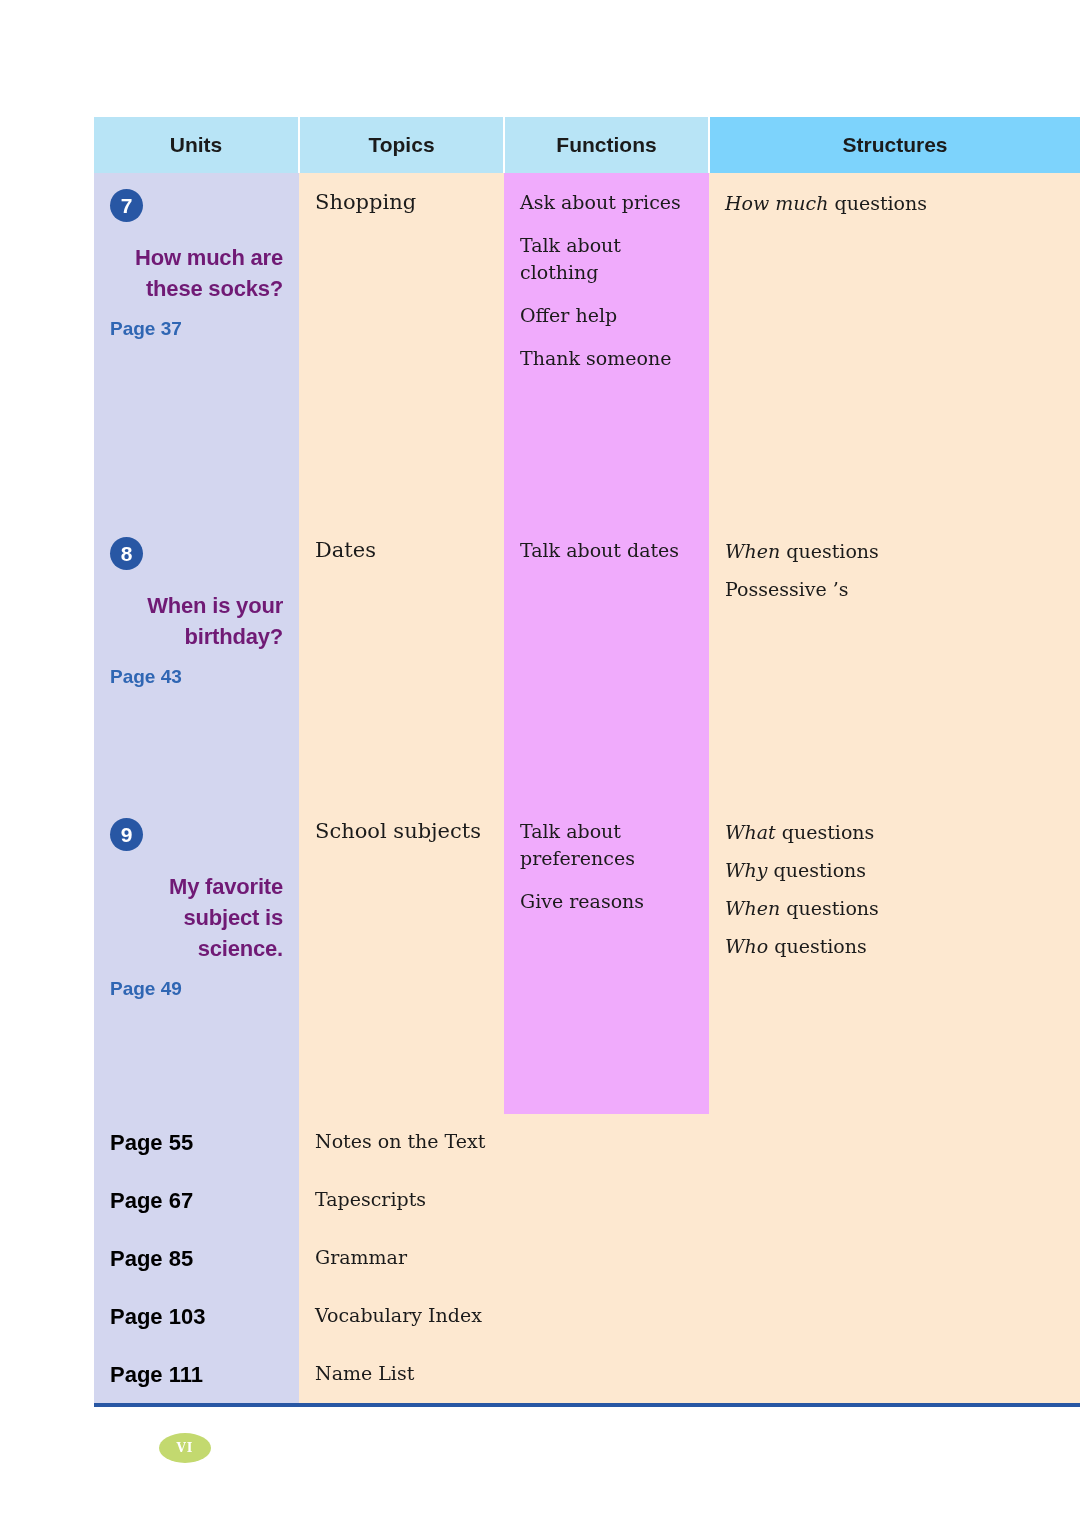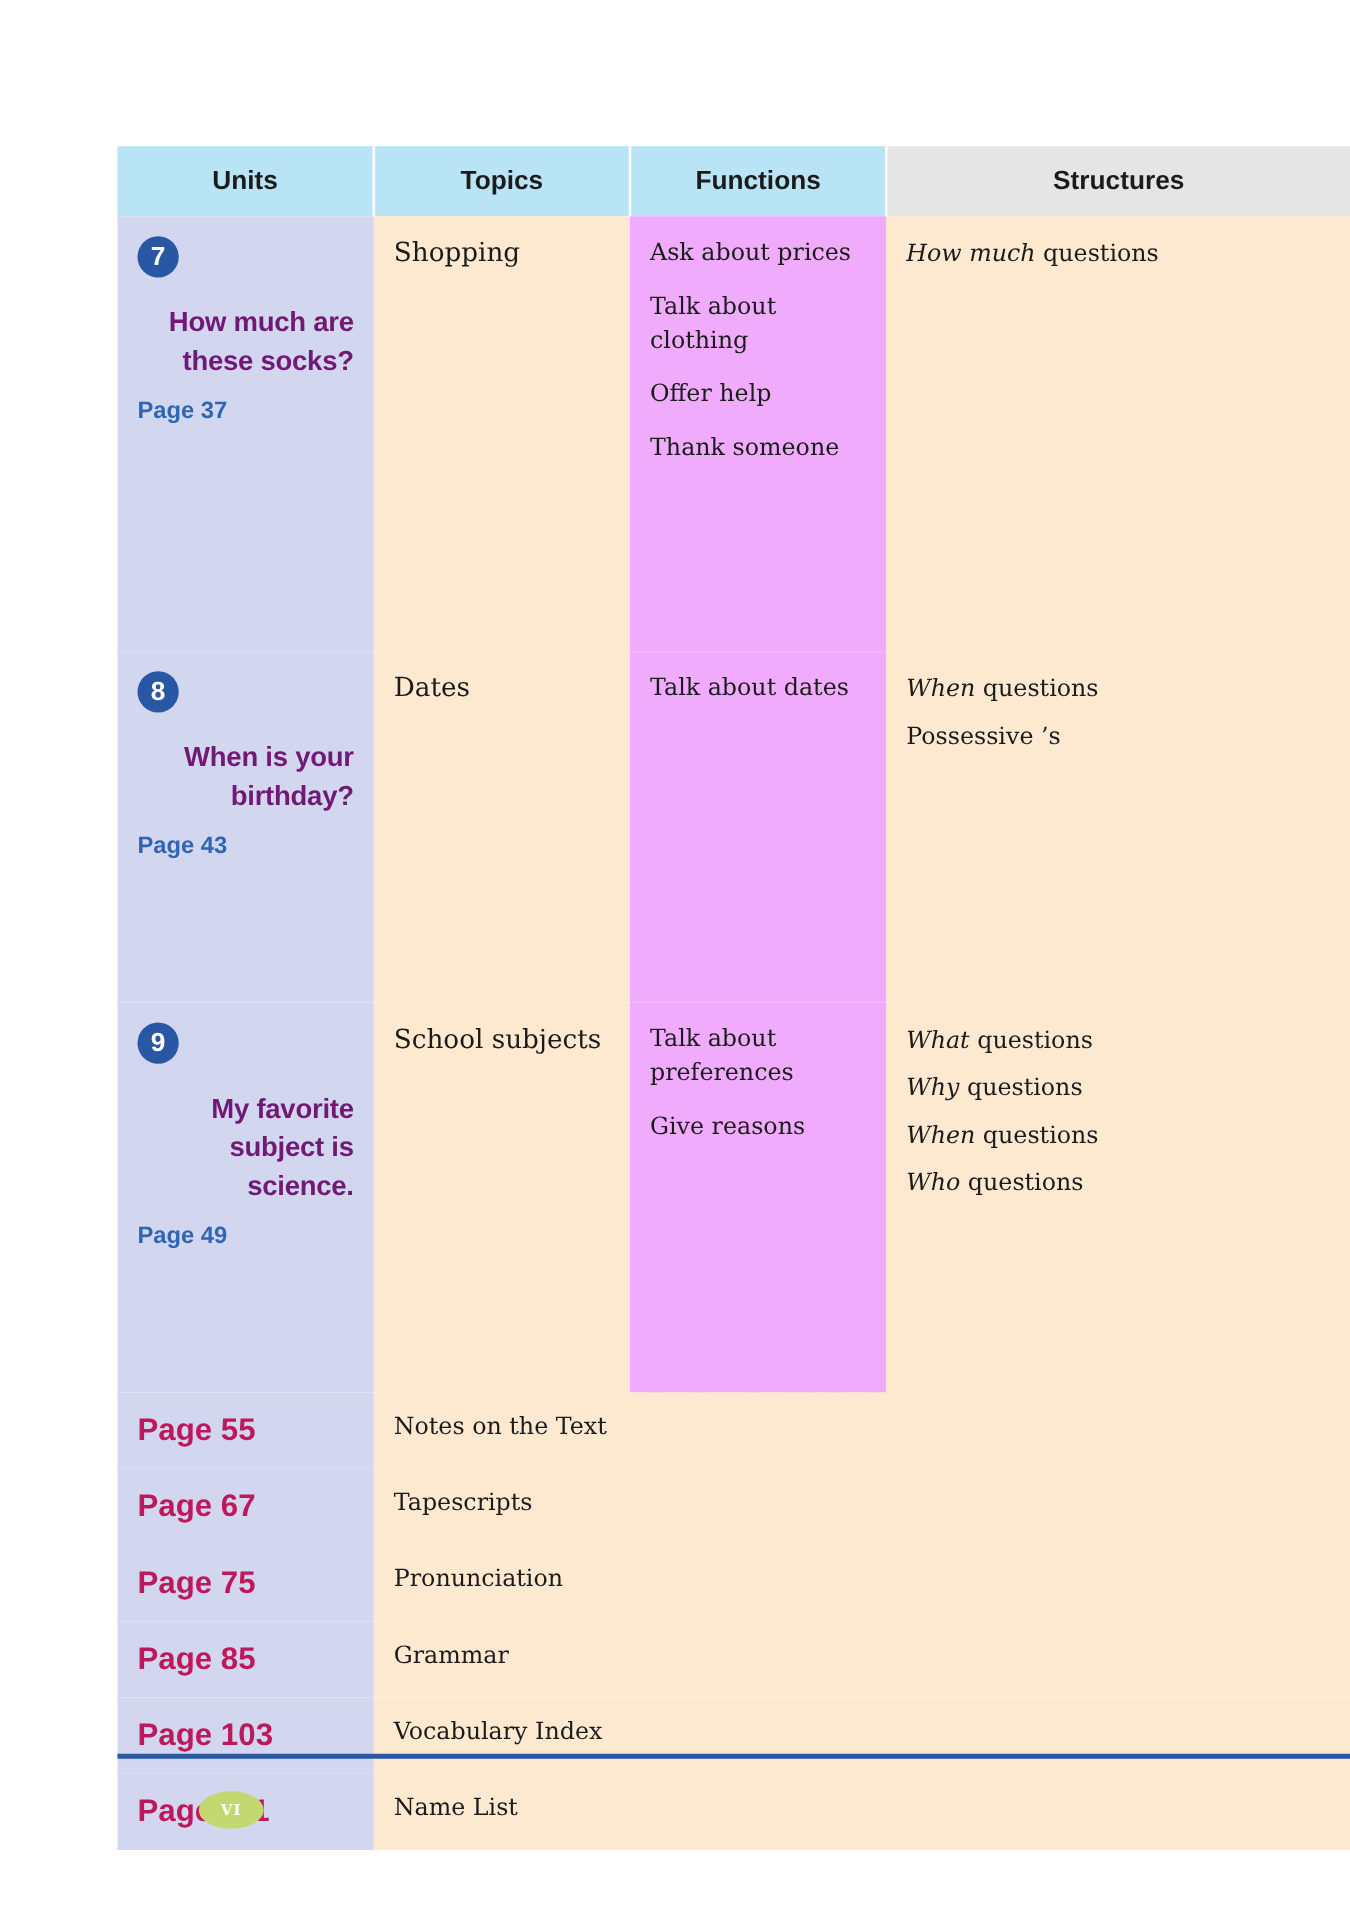--- a/index.html
+++ b/index.html
@@ -68,21 +68,21 @@
     background: #b8e4f6;
     color: #1b1b1b;
     font-size: 21px;
     font-weight: bold;
     text-align: center;
     vertical-align: middle;
     border-right: 2px solid #ffffff;
     font-family: "Liberation Sans", sans-serif;
   }
   .hdr th.structures {
-    background: #e5e5e5;
+    background: #7dd3fc;
     border-right: 0;
     margin-top: 39px;
   }
 
   
   col.c-units { width: 205px; }
   col.c-topics { width: 205px; }
   col.c-functions { width: 205px; }
   col.c-structures { width: 371px; }
 
@@ -163,23 +163,23 @@
   }
   .st-line:last-child { margin-bottom: 0; }
   .st-line em {
     font-style: italic;
   }
 
   
   .bm-page {
     background: #d3d6ef;
     padding: 11px 0 11px 22px;
-    font-size: 25px;
-    font-weight: bold;
-    color: #be185d;
+    font-size: 22px;
+    font-weight: bold;
+    color: #000000;
     font-family: "Liberation Sans", sans-serif;
     border-right: 2px solid #ffffff;
     border-bottom: 2px solid #ffffff;
     white-space: nowrap;
   }
   .bm-title {
     background: #fde8d0;
     padding: 11px 0 11px 14px;
     font-family: "DejaVu Serif", serif;
     font-size: 19px;
@@ -308,24 +308,20 @@
 
       <tr>
         <td class="bm-page">Page 55</td>
         <td class="bm-title" colspan="3">Notes on the Text</td>
       </tr>
       <tr>
         <td class="bm-page">Page 67</td>
         <td class="bm-title" colspan="3">Tapescripts</td>
       </tr>
       <tr>
-        <td class="bm-page">Page 75</td>
-        <td class="bm-title" colspan="3">Pronunciation</td>
-      </tr>
-      <tr>
         <td class="bm-page">Page 85</td>
         <td class="bm-title" colspan="3">Grammar</td>
       </tr>
       <tr>
         <td class="bm-page">Page 103</td>
         <td class="bm-title" colspan="3">Vocabulary Index</td>
       </tr>
       <tr>
         <td class="bm-page">Page 111</td>
         <td class="bm-title" colspan="3">Name List</td>

